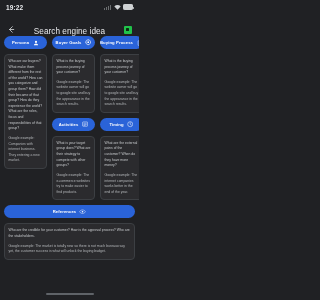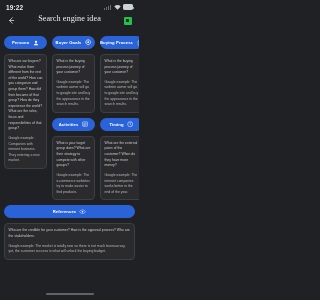--- a/index.html
+++ b/index.html
@@ -44,23 +44,22 @@
     position: relative; background: #cfd2d4;
   }
   .batt:after {
     content:""; position:absolute; right:-2px; top:1.4px;
     width:1.2px; height:2.4px; background:#cfd2d4; border-radius:0 1px 1px 0;
   }
 
   
   .appbar {
     height: 22px; flex: 0 0 22px;
-    display: flex; align-items: flex-start;
+    display: flex; align-items: flex-end;
     padding: 0 5px;
-    font-family: Liberation Serif, serif;
   }
   .back-btn {
     width: 13px; height: 13px;
     display: flex; align-items: center; justify-content: center;
     color: #e8eaed; flex: 0 0 13px;
   }
   .appbar-title {
     flex: 1; text-align: center;
     font-size: 8.2px; color: #e8eaed;
     letter-spacing: .05px;

